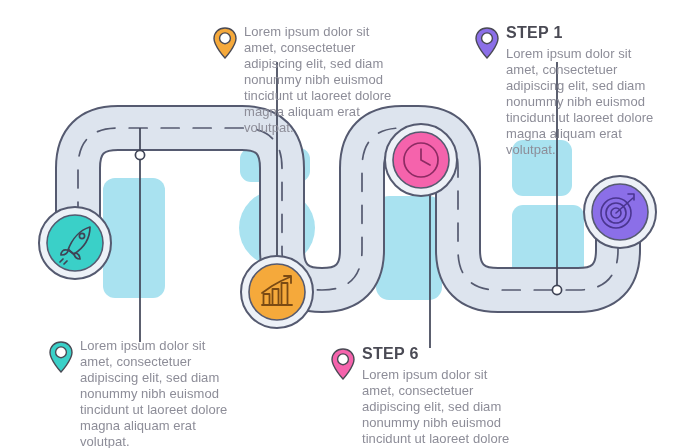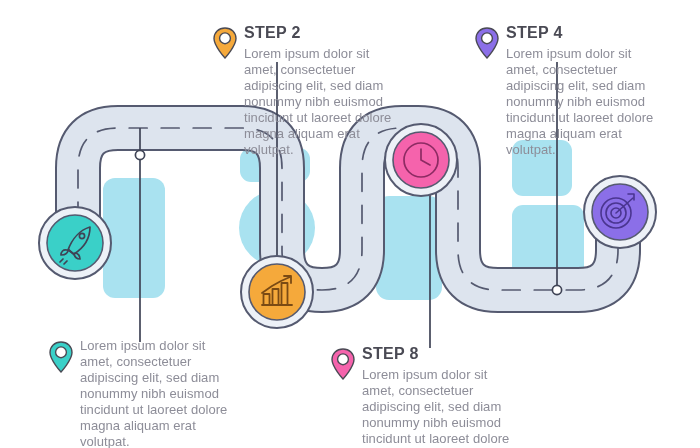--- a/index.html
+++ b/index.html
@@ -216,42 +216,41 @@
 </div>
 
 <div class="step-block" id="step-2">
   <span class="pin-wrap">
     <svg viewBox="0 0 26 34" width="26" height="34">
       <path d="M 13 2 C 6.6 2 2 6.7 2 12.6 C 2 20 13 32 13 32 C 13 32 24 20 24 12.6 C 24 6.7 19.4 2 13 2 Z" fill="#f5a93b" stroke="#4a4a54" stroke-width="1.4"></path>
       <circle cx="13" cy="12.3" r="5.4" fill="#ffffff" stroke="#4a4a54" stroke-width="1.4"></circle>
     </svg>
   </span>
   <div class="step-text">
-    <p class="step-title">STEP 2</p>
     <p class="step-body">Lorem ipsum dolor sit amet, consectetuer adipiscing elit, sed diam nonummy nibh euismod tincidunt ut laoreet dolore magna aliquam erat volutpat.</p>
   </div>
 </div>
 
 <div class="step-block" id="step-3">
   <span class="pin-wrap">
     <svg viewBox="0 0 26 34" width="26" height="34">
       <path d="M 13 2 C 6.6 2 2 6.7 2 12.6 C 2 20 13 32 13 32 C 13 32 24 20 24 12.6 C 24 6.7 19.4 2 13 2 Z" fill="#f563ac" stroke="#4a4a54" stroke-width="1.4"></path>
       <circle cx="13" cy="12.3" r="5.4" fill="#ffffff" stroke="#4a4a54" stroke-width="1.4"></circle>
     </svg>
   </span>
   <div class="step-text">
-    <p class="step-title">STEP 8</p>
+    <p class="step-title">STEP 6</p>
     <p class="step-body">Lorem ipsum dolor sit amet, consectetuer adipiscing elit, sed diam nonummy nibh euismod tincidunt ut laoreet dolore magna aliquam erat volutpat.</p>
   </div>
 </div>
 
 <div class="step-block" id="step-4">
   <span class="pin-wrap">
     <svg viewBox="0 0 26 34" width="26" height="34">
       <path d="M 13 2 C 6.6 2 2 6.7 2 12.6 C 2 20 13 32 13 32 C 13 32 24 20 24 12.6 C 24 6.7 19.4 2 13 2 Z" fill="#8b6fe8" stroke="#4a4a54" stroke-width="1.4"></path>
       <circle cx="13" cy="12.3" r="5.4" fill="#ffffff" stroke="#4a4a54" stroke-width="1.4"></circle>
     </svg>
   </span>
   <div class="step-text">
-    <p class="step-title">STEP 4</p>
+    <p class="step-title">STEP 1</p>
     <p class="step-body">Lorem ipsum dolor sit amet, consectetuer adipiscing elit, sed diam nonummy nibh euismod tincidunt ut laoreet dolore magna aliquam erat volutpat.</p>
   </div>
 </div>
 
 </body></html>

